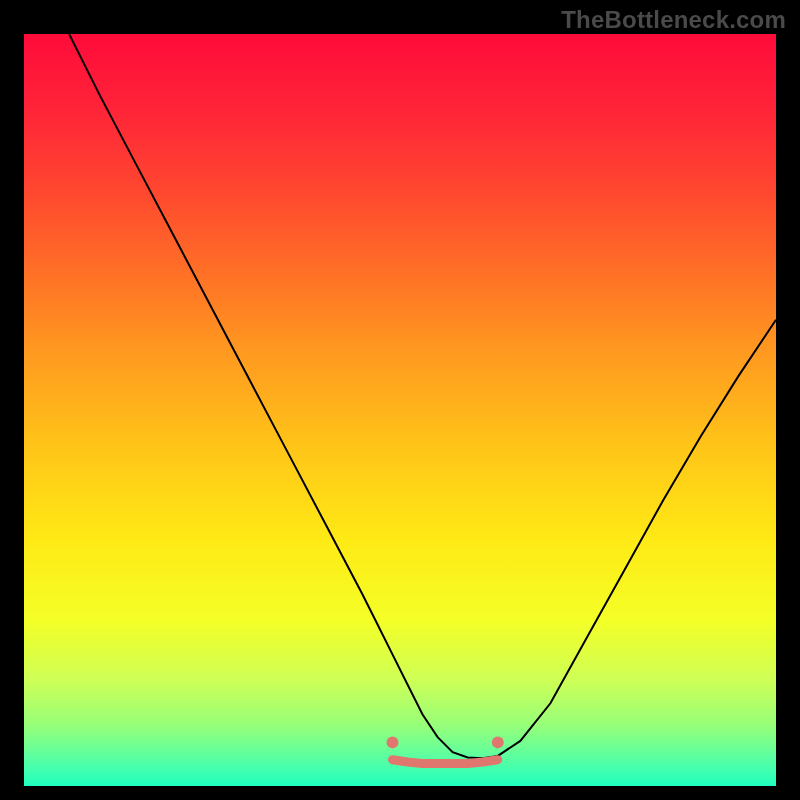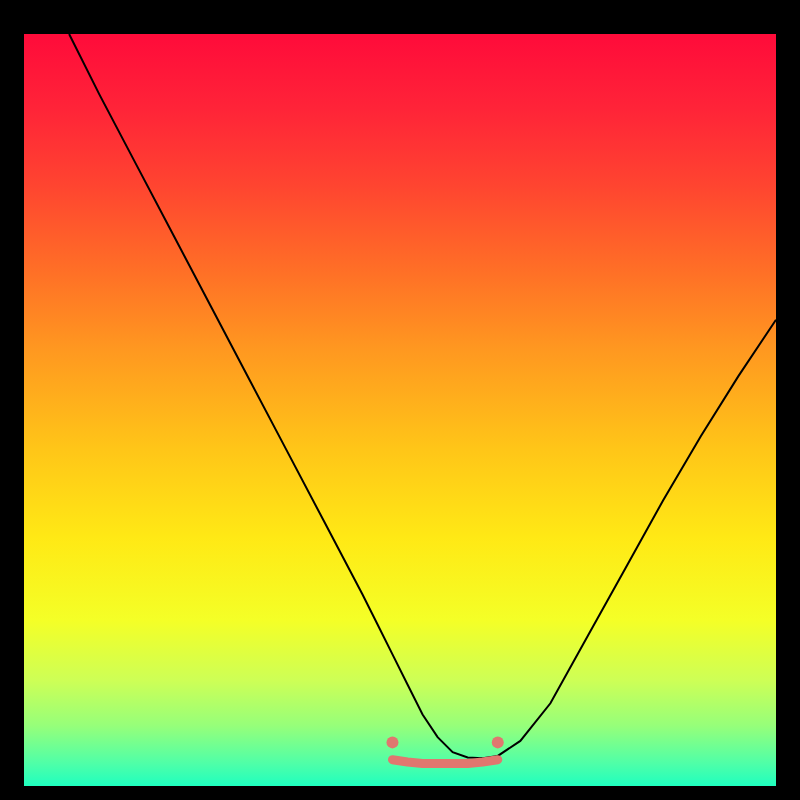--- a/index.html
+++ b/index.html
@@ -38,20 +38,21 @@
   .plot-area svg {
     display: block;
     width: 100%;
     height: 100%;
   }
 </style>
 </head>
 <body>
 
 <div class="frame">
+  <div class="watermark">TheBottleneck.com</div>
 
   <div class="plot-area">
     <svg viewBox="0 0 752 752" preserveAspectRatio="none">
       <defs>
         <linearGradient id="bg-grad" x1="0" y1="0" x2="0" y2="1">
             <stop offset="0.0%" stop-color="#ff0b3a"></stop>
             <stop offset="10.0%" stop-color="#ff2438"></stop>
             <stop offset="20.0%" stop-color="#ff4430"></stop>
             <stop offset="32.0%" stop-color="#ff7126"></stop>
             <stop offset="42.0%" stop-color="#ff9820"></stop>

